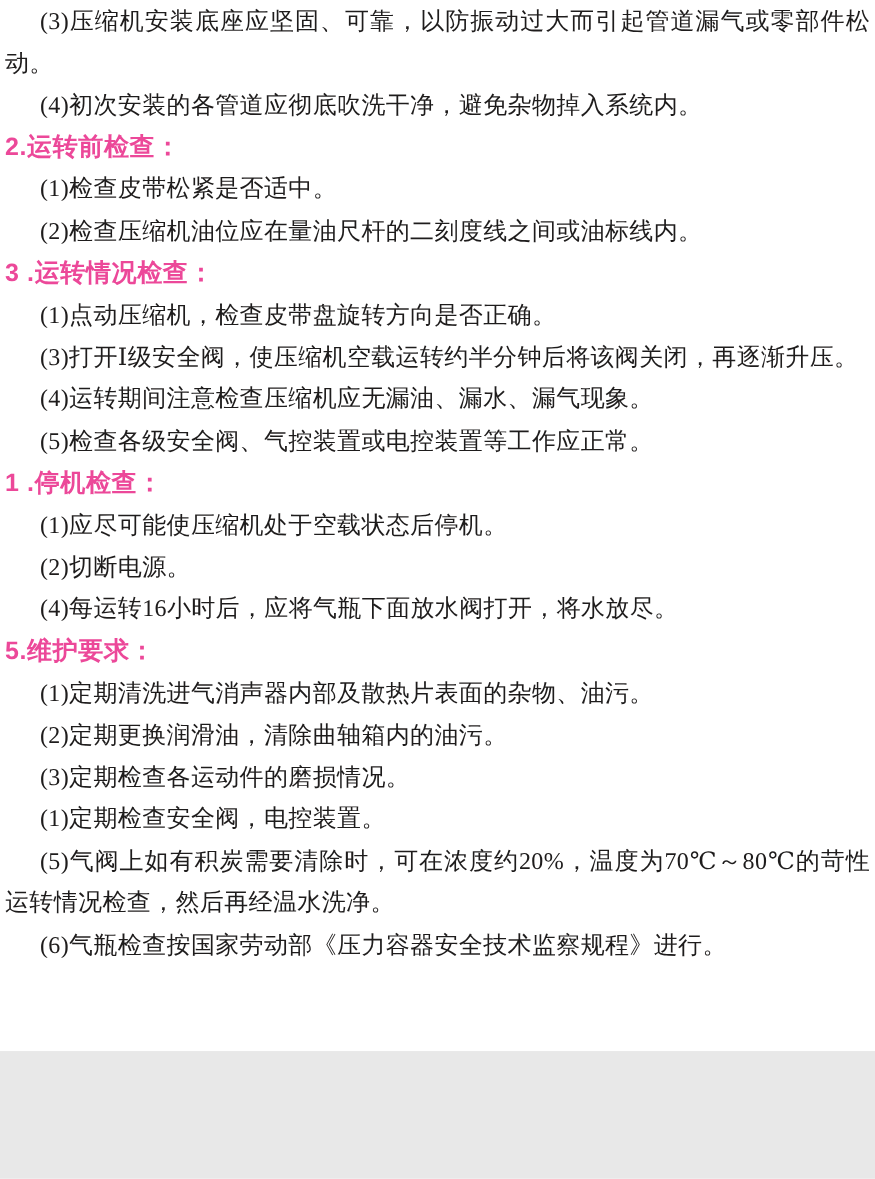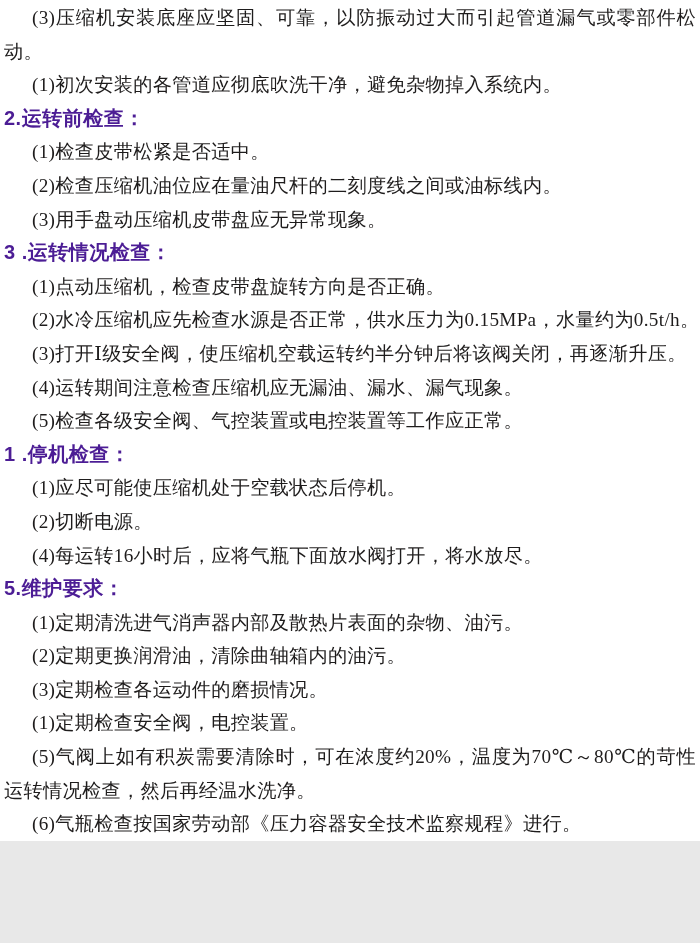--- a/index.html
+++ b/index.html
@@ -27,21 +27,21 @@
     letter-spacing: 0.3px;
   }
   .item { text-indent: 28px; }
   .cont { text-indent: 0; }
   .head {
     font-family: "Liberation Sans", "DejaVu Sans", sans-serif;
     font-weight: 700;
     font-size: 20px;
     letter-spacing: 0.5px;
     text-indent: 0;
-    color: #4c1d95;
+    color: #ec4899;
   }
   .jfit {
     white-space: normal;
     overflow: hidden;
     text-align: justify;
     text-align-last: justify;
   }
   .page-number {
     position: absolute;
     top: 905px;
@@ -52,28 +52,26 @@
     font-family: "Liberation Serif", "DejaVu Serif", serif;
   }
 </style>
 </head>
 <body>
 
 <div class="page">
   <div class="content">
     <div class="ln item jfit">(3)压缩机安装底座应坚固、可靠，以防振动过大而引起管道漏气或零部件松</div>
     <div class="ln cont">动。</div>
-    <div class="ln item">(1)初次安装的各管道应彻底吹洗干净，避免杂物掉入系统内。</div>
+    <div class="ln item">(4)初次安装的各管道应彻底吹洗干净，避免杂物掉入系统内。</div>
     <div class="ln head">2.运转前检查：</div>
     <div class="ln item">(1)检查皮带松紧是否适中。</div>
     <div class="ln item">(2)检查压缩机油位应在量油尺杆的二刻度线之间或油标线内。</div>
-    <div class="ln item">(3)用手盘动压缩机皮带盘应无异常现象。</div>
     <div class="ln head">3 .运转情况检查：</div>
     <div class="ln item">(1)点动压缩机，检查皮带盘旋转方向是否正确。</div>
-    <div class="ln item">(2)水冷压缩机应先检查水源是否正常，供水压力为0.15MPa，水量约为0.5t/h。</div>
     <div class="ln item">(3)打开Ⅰ级安全阀，使压缩机空载运转约半分钟后将该阀关闭，再逐渐升压。</div>
     <div class="ln item">(4)运转期间注意检查压缩机应无漏油、漏水、漏气现象。</div>
     <div class="ln item">(5)检查各级安全阀、气控装置或电控装置等工作应正常。</div>
     <div class="ln head">1 .停机检查：</div>
     <div class="ln item">(1)应尽可能使压缩机处于空载状态后停机。</div>
     <div class="ln item">(2)切断电源。</div>
     <div class="ln item">(4)每运转16小时后，应将气瓶下面放水阀打开，将水放尽。</div>
     <div class="ln head">5.维护要求：</div>
     <div class="ln item">(1)定期清洗进气消声器内部及散热片表面的杂物、油污。</div>
     <div class="ln item">(2)定期更换润滑油，清除曲轴箱内的油污。</div>

